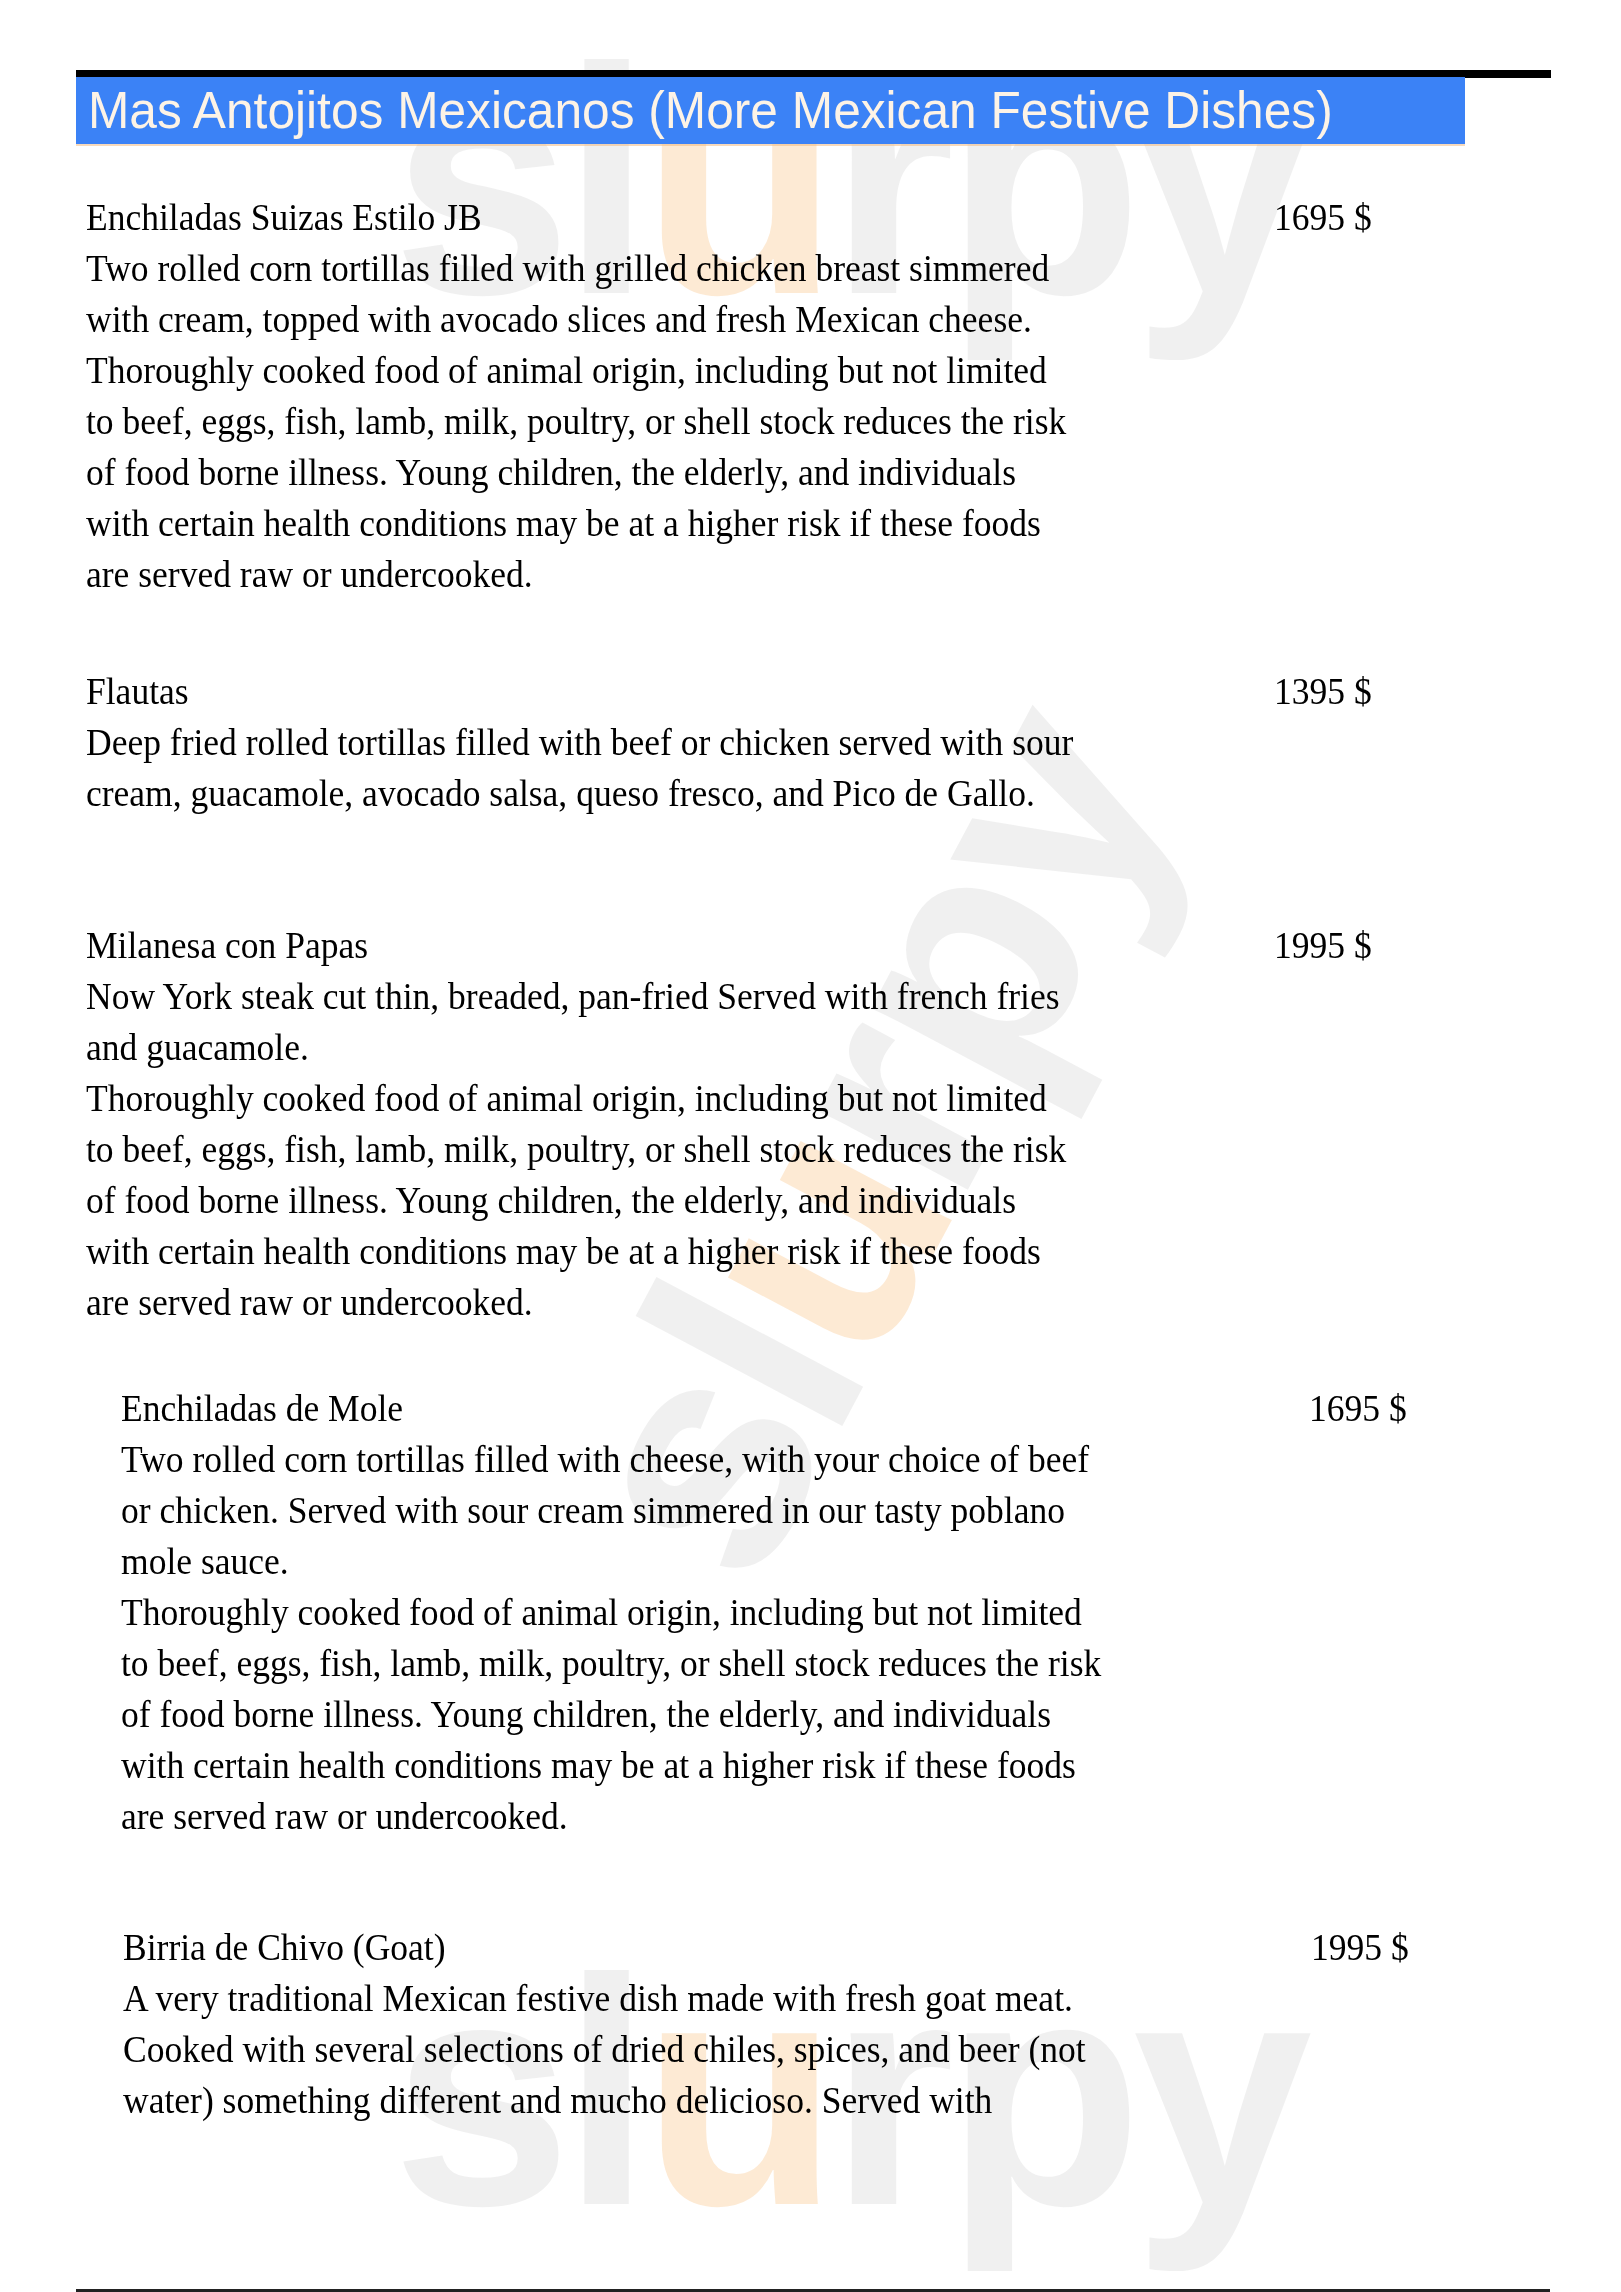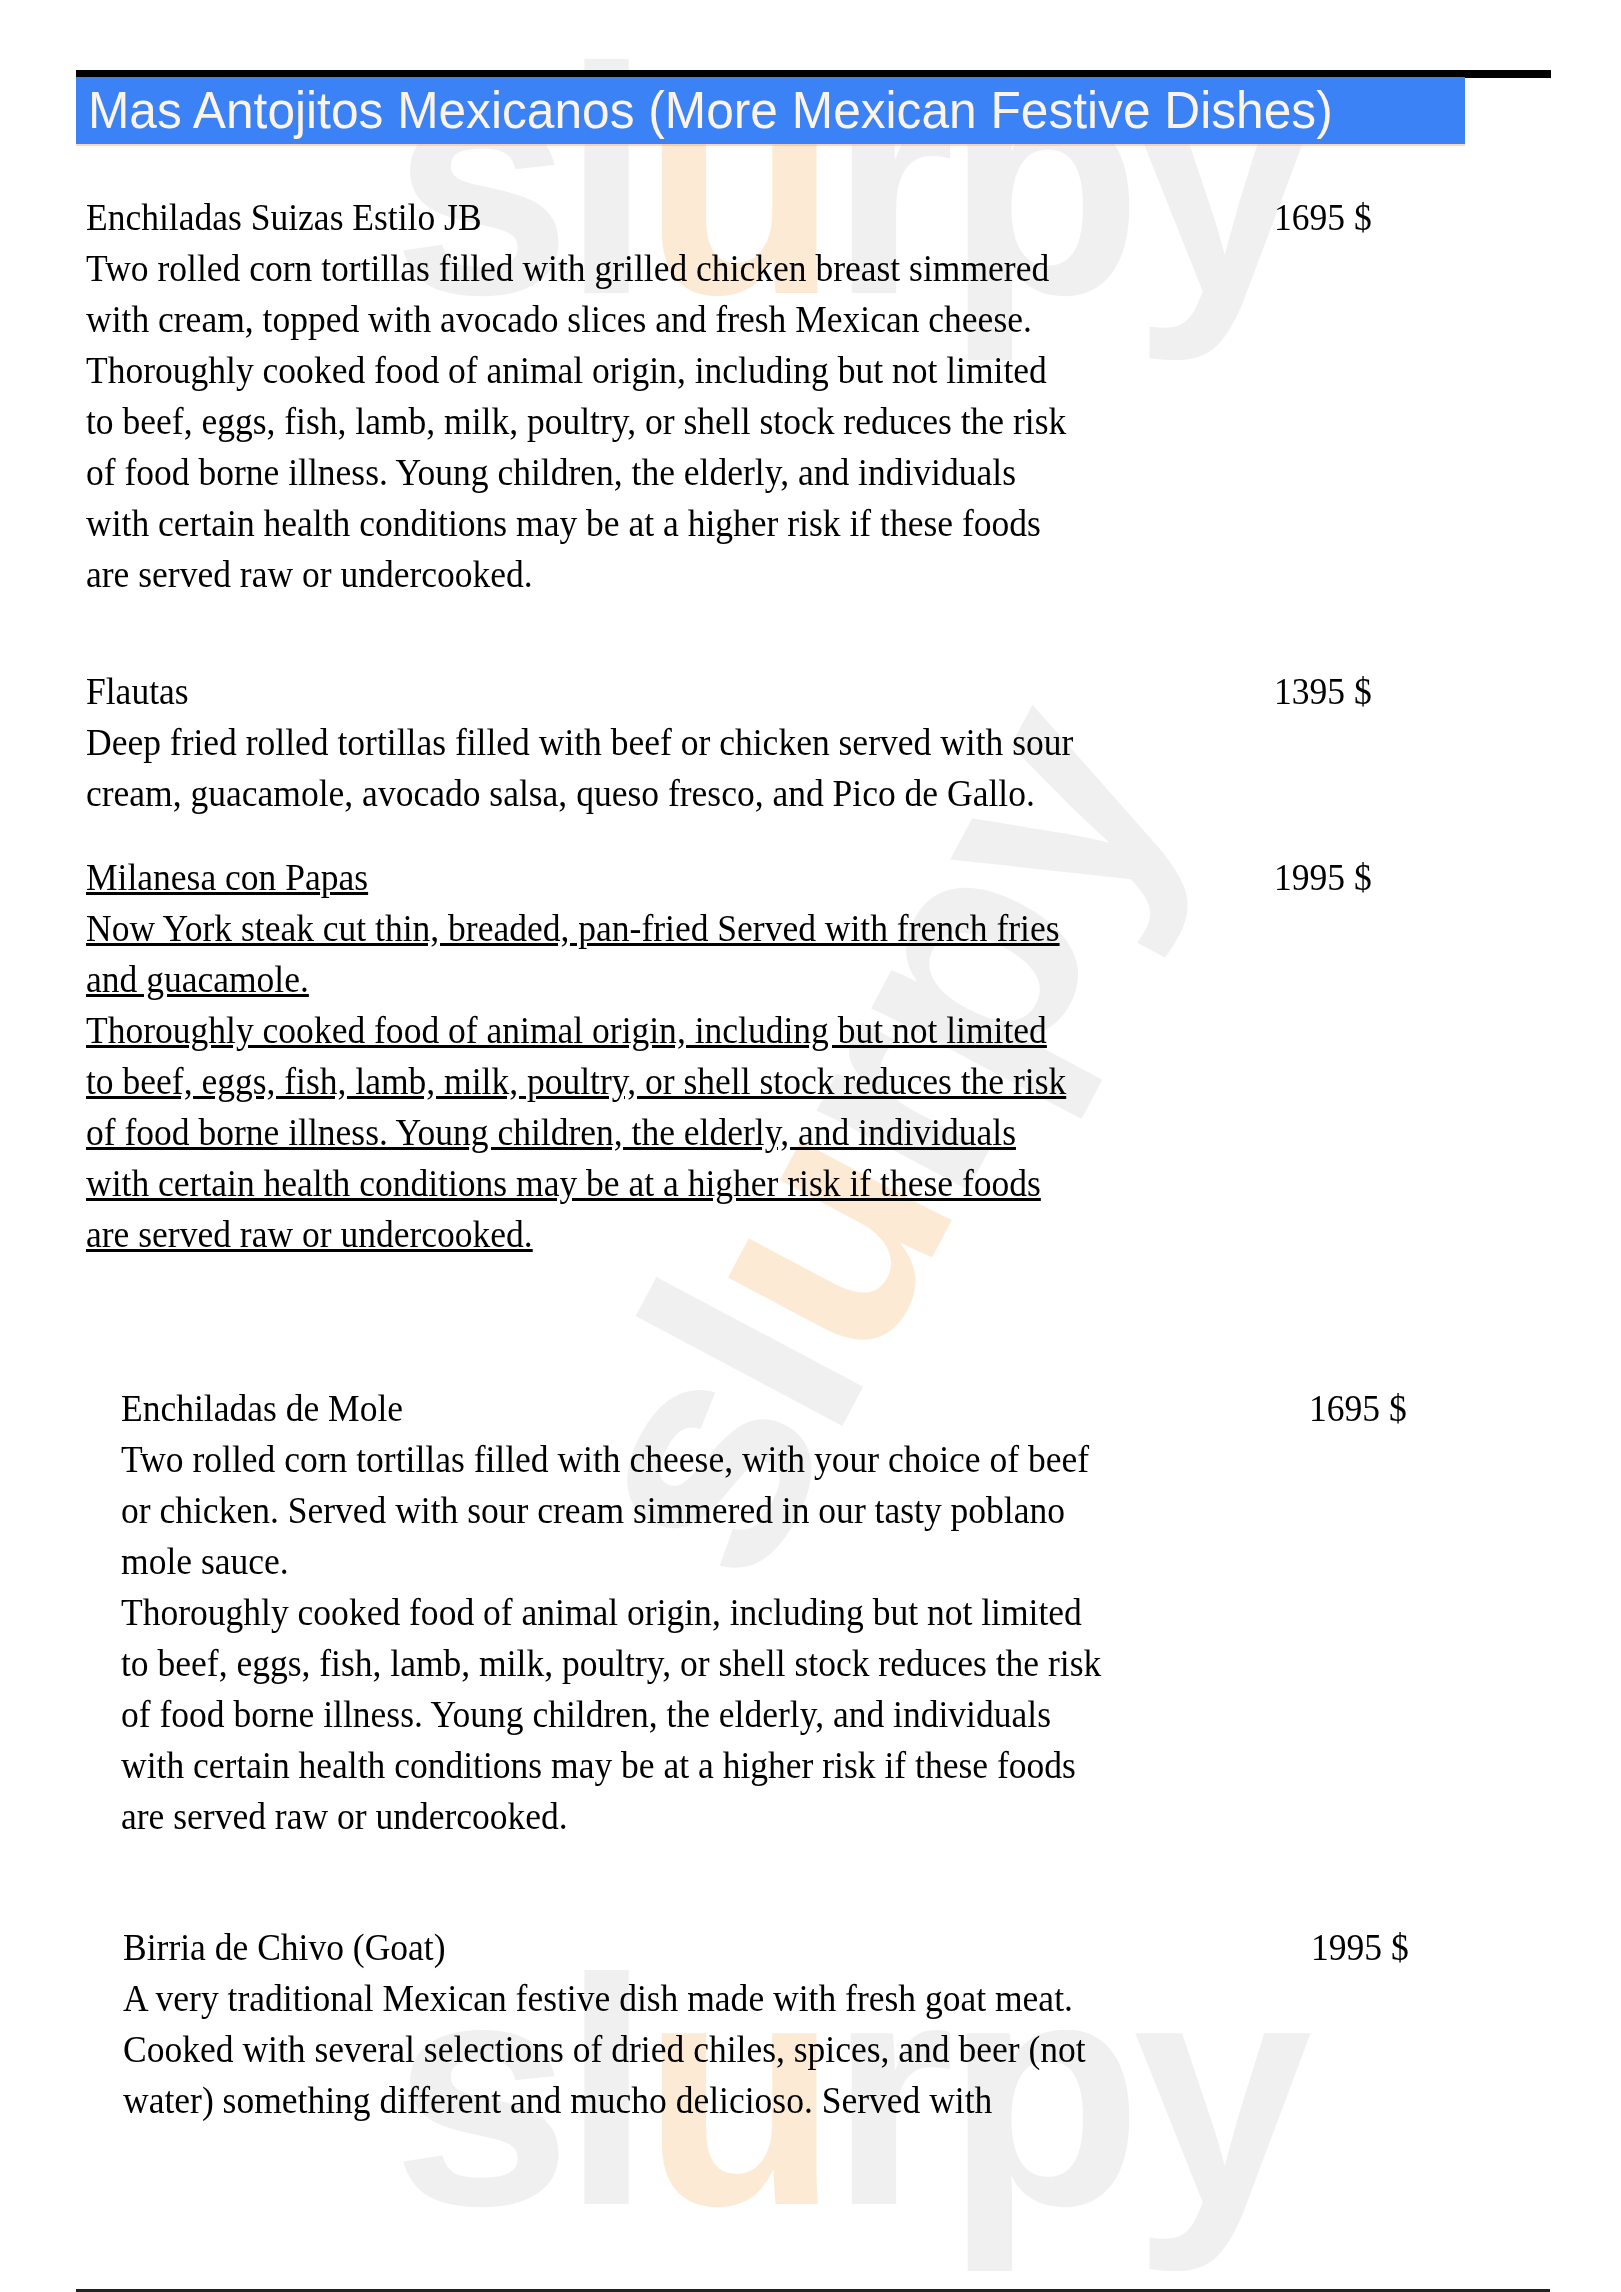--- a/index.html
+++ b/index.html
@@ -73,21 +73,21 @@
   <span class="line">are served raw or undercooked.</span>
 </div>
 
 <div class="item" style="top:666px;">
   <span class="line">Flautas</span>
   <span class="price">1395 $</span>
   <span class="line">Deep fried rolled tortillas filled with beef or chicken served with sour</span>
   <span class="line">cream, guacamole, avocado salsa, queso fresco, and Pico de Gallo.</span>
 </div>
 
-<div class="item" style="top:852px;text-decoration:underline;">
+<div class="item" style="top:920px;">
   <span class="line">Milanesa con Papas</span>
   <span class="price">1995 $</span>
   <span class="line">Now York steak cut thin, breaded, pan-fried Served with french fries</span>
   <span class="line">and guacamole.</span>
   <span class="line">Thoroughly cooked food of animal origin, including but not limited</span>
   <span class="line">to beef, eggs, fish, lamb, milk, poultry, or shell stock reduces the risk</span>
   <span class="line">of food borne illness. Young children, the elderly, and individuals</span>
   <span class="line">with certain health conditions may be at a higher risk if these foods</span>
   <span class="line">are served raw or undercooked.</span>
 </div>

